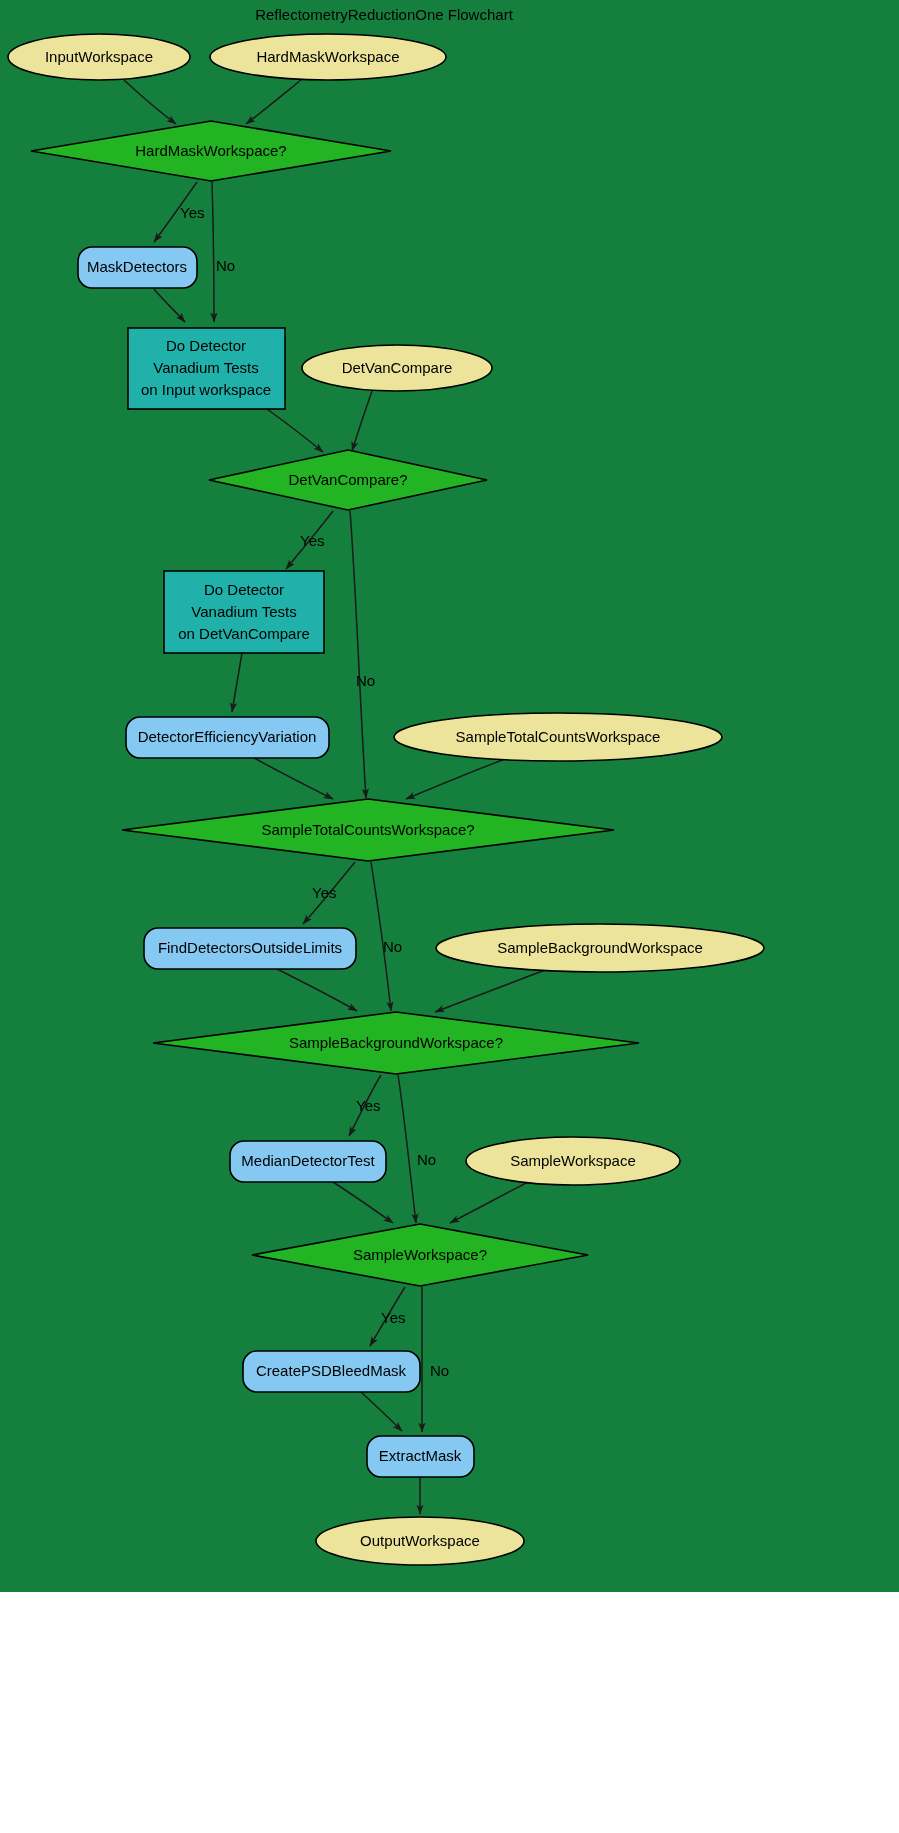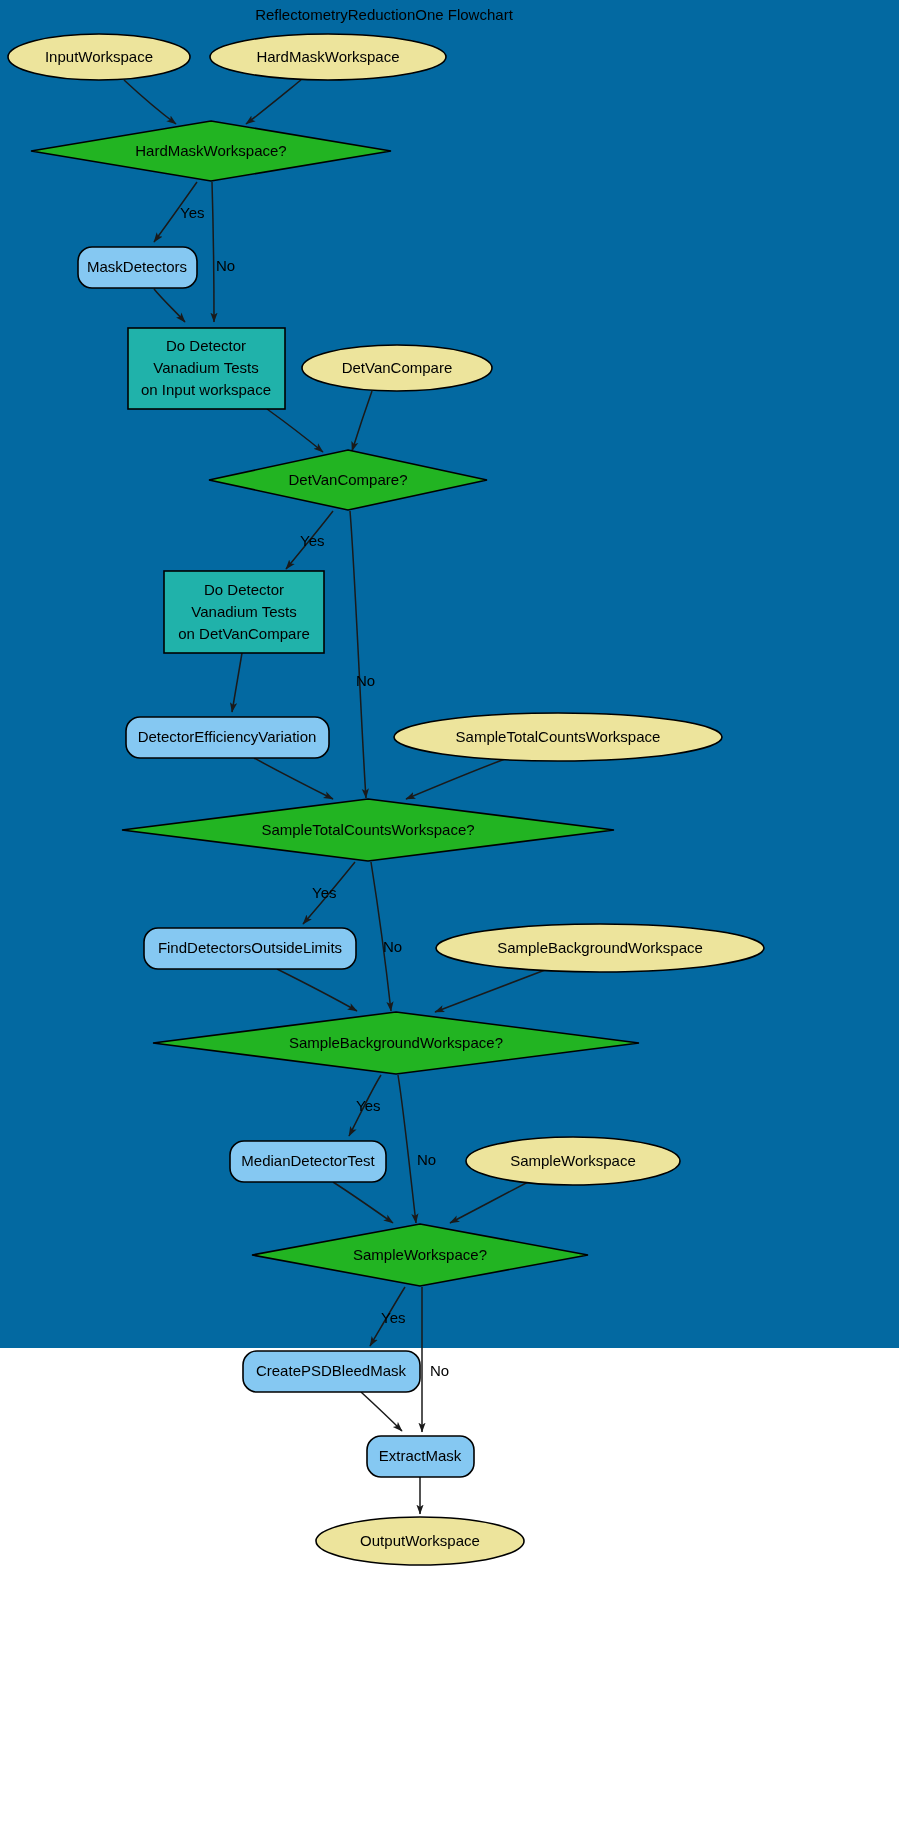--- a/index.html
+++ b/index.html
@@ -9,22 +9,22 @@
   }
   body {
     width: 899px;
     height: 1833px;
     overflow: hidden;
     font-family: "Liberation Sans", sans-serif;
   }
   #flowchart-root {
     position: relative;
     width: 899px;
-    height: 1348px;
-    background: #0369a1;
+    height: 1592px;
+    background: #15803d;
     text-align: center;
   }
   svg#graph {
     display: block;
     width: 899px;
     height: 1833px;
   }
   .node-shape {
     stroke: #000000;
     stroke-width: 1.6;

